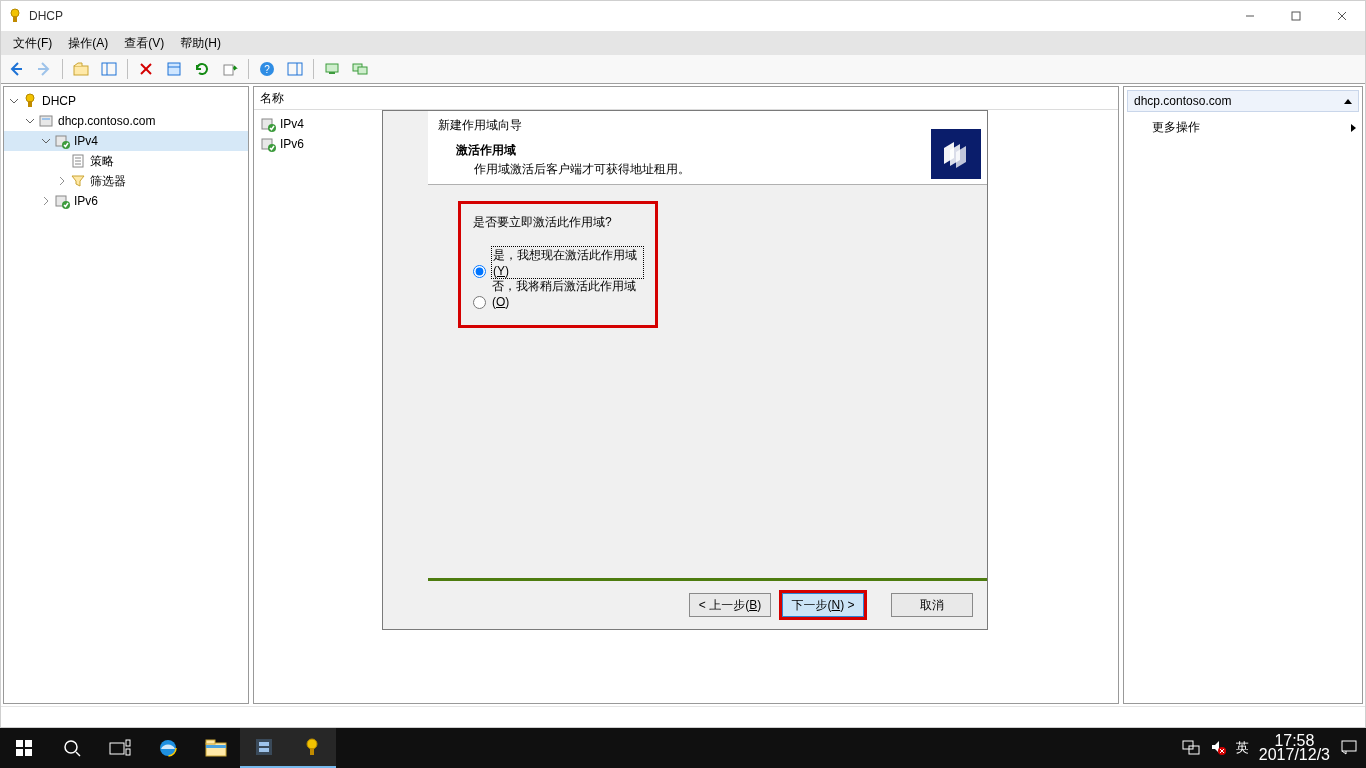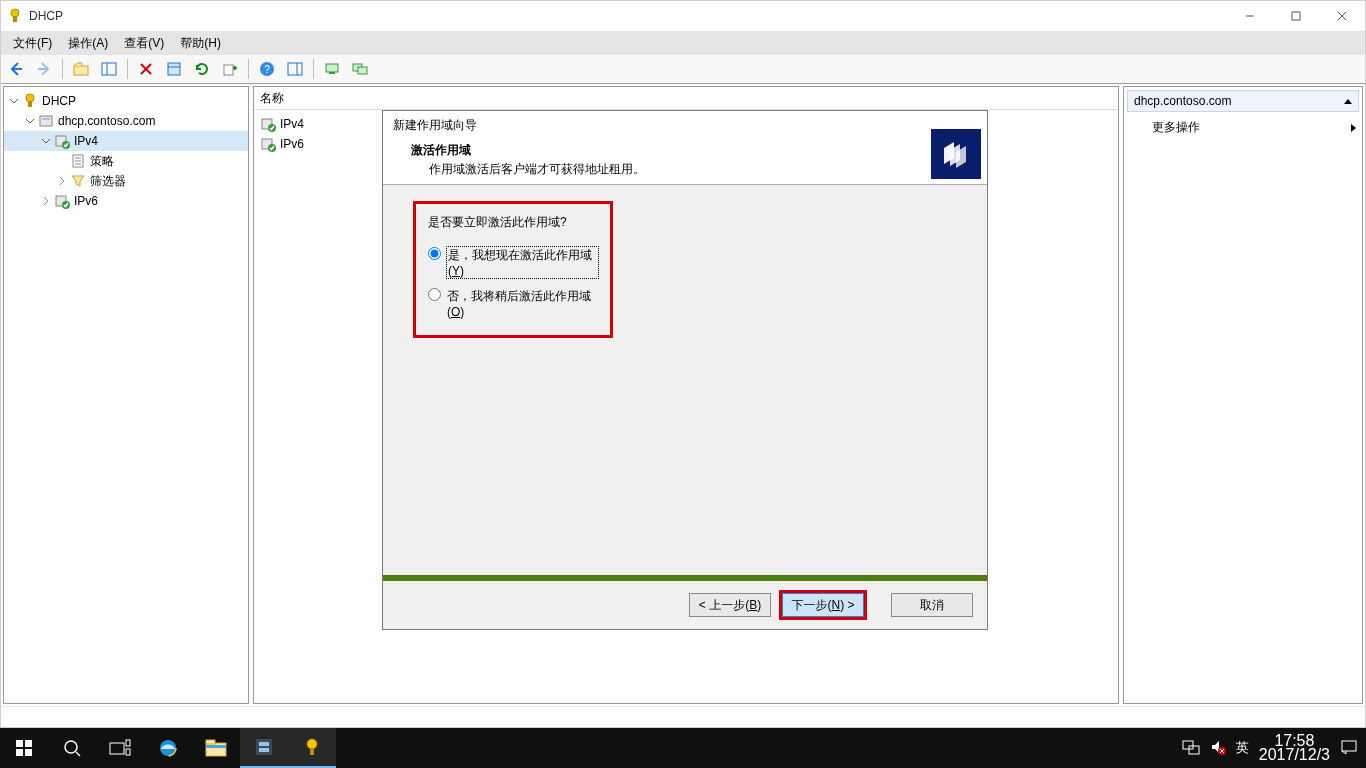--- a/index.html
+++ b/index.html
@@ -137,20 +137,21 @@
   
   .wizard {
     position:absolute;
     left:128px; top:0;
     width:606px; height:520px;
     border:1px solid #7a7a7a;
     background:#f0f0f0;
     box-sizing:border-box;
     display:flex;
     flex-direction:column;
+    padding-left:45px;
   }
   .wizard-header {
     background:#ffffff;
     border-bottom:1px solid #b0b0b0;
     padding:6px 10px 8px 10px;
     position:relative;
     height:74px;
     box-sizing:border-box;
   }
   .wizard-title-small { font-size:12px; color:#000; }
@@ -167,29 +168,29 @@
     padding:16px 30px;
     position:relative;
   }
   .option-group {
     border:3px solid #d40000;
     padding: 10px 12px 16px 12px;
     width: 200px;
     box-sizing:border-box;
   }
   .option-group .question { margin-bottom:16px; }
-  .radio-row { display:flex; align-items:flex-start; margin-top:10px; }
+  .radio-row { display:flex; align-items:flex-end; }
   .radio-row input { margin: 0 6px 0 0; }
   .radio-row.selected label {
     outline: 1px dotted #000;
     padding:0 1px;
   }
   .wizard-footer {
     height:48px;
-    border-top:6px solid #4d7c0f;
+    border-top:3px solid #4d7c0f;
     display:flex;
     align-items:center;
     justify-content:flex-end;
     gap:8px;
     padding: 0 14px;
   }
   .btn {
     min-width:82px;
     height:24px;
     border:1px solid #8a8a8a;

